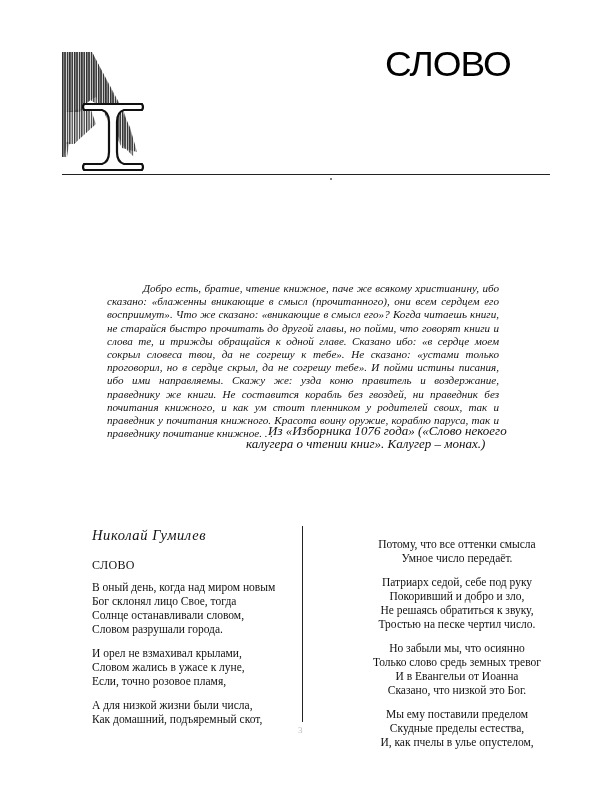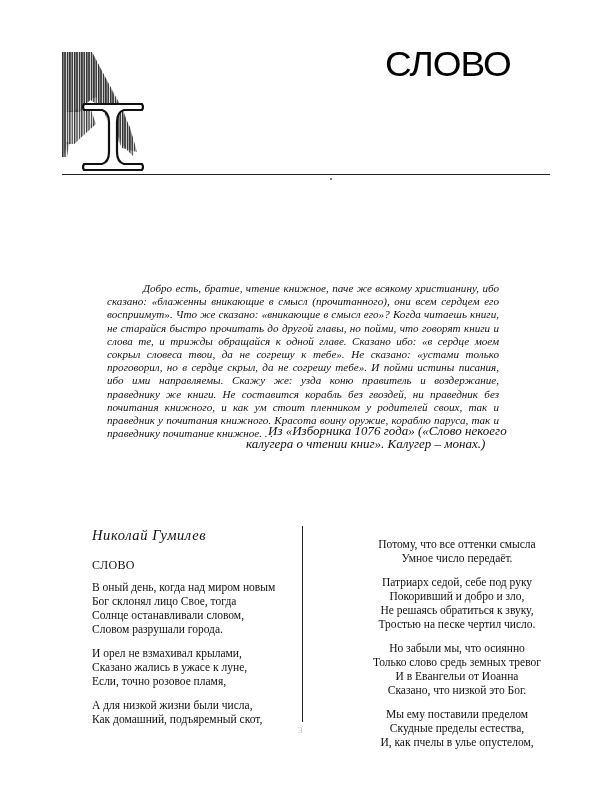--- a/index.html
+++ b/index.html
@@ -59,21 +59,21 @@
 
 <div class="col col-left">
   <div class="stanza">
     <span class="line">В оный день, когда над миром новым</span>
     <span class="line">Бог склонял лицо Свое, тогда</span>
     <span class="line">Солнце останавливали словом,</span>
     <span class="line">Словом разрушали города.</span>
   </div>
   <div class="stanza">
     <span class="line">И орел не взмахивал крылами,</span>
-    <span class="line">Сказано жались в ужасе к луне,</span>
+    <span class="line">Словом жались в ужасе к луне,</span>
     <span class="line">Если, точно розовое пламя,</span>
   </div>
   <div class="stanza">
     <span class="line">А для низкой жизни были числа,</span>
     <span class="line">Как домашний, подъяремный скот,</span>
   </div>
 </div>
 
 <div class="divider"></div>
 

